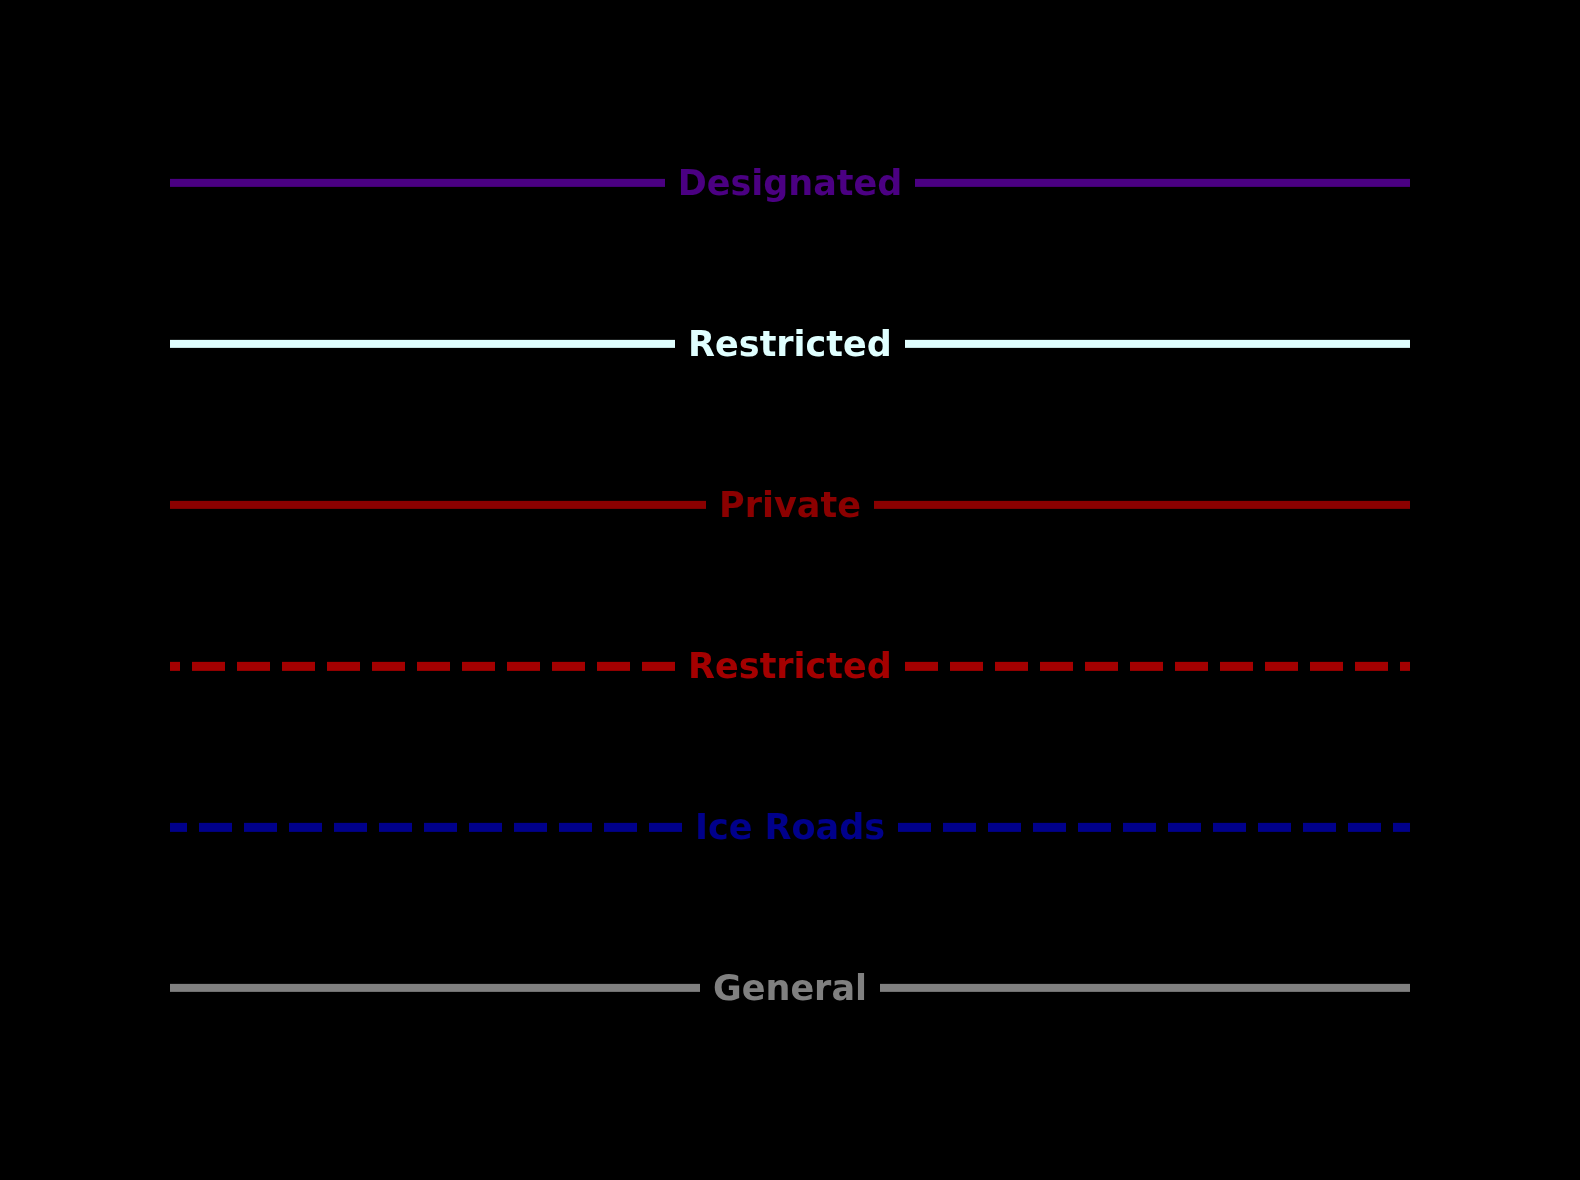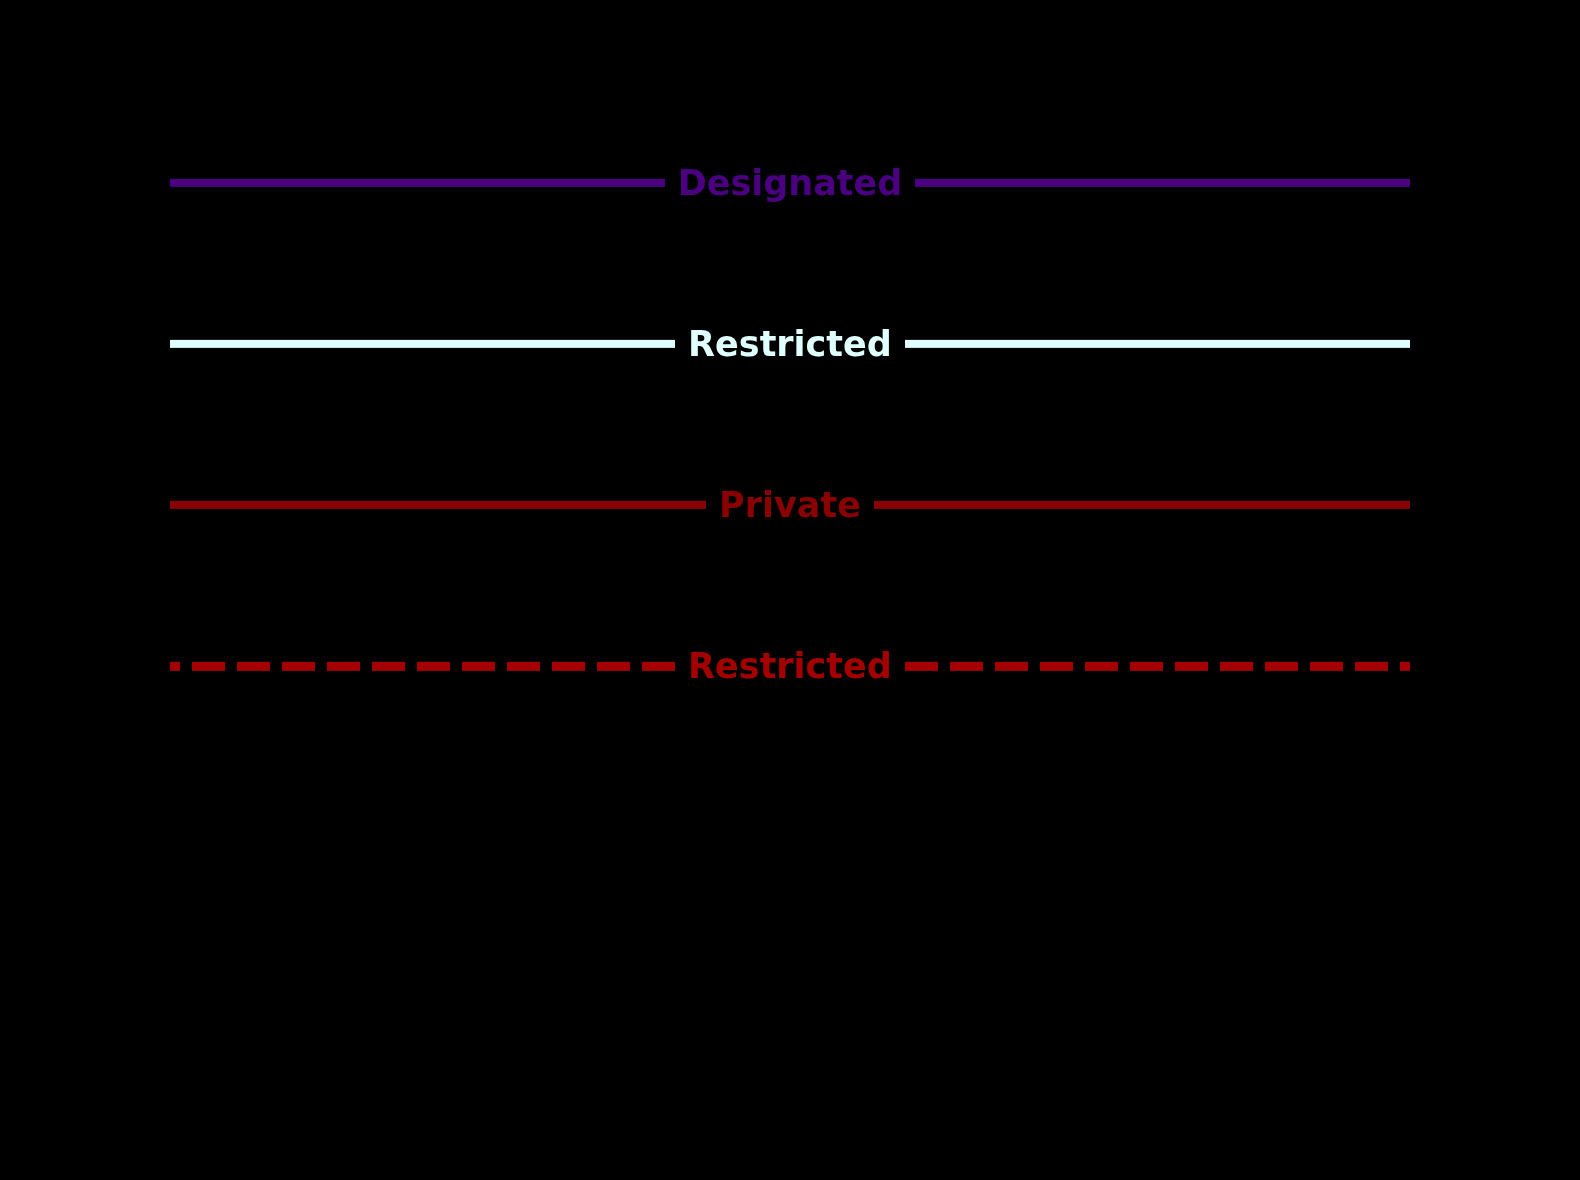--- a/index.html
+++ b/index.html
@@ -86,15 +86,25 @@
     <span class="legend-label">Private</span>
     <span class="line-seg right"></span>
   </div>
 
   <div class="legend-row dashed" style="--line-color: #A40000;">
     <span class="line-seg left"></span>
     <span class="legend-label">Restricted</span>
     <span class="line-seg right"></span>
   </div>
 
+  <div class="legend-row dashed" style="--line-color: #00008B;">
+    <span class="line-seg left"></span>
+    <span class="legend-label">Ice Roads</span>
+    <span class="line-seg right"></span>
+  </div>
 
+  <div class="legend-row solid" style="--line-color: #808080;">
+    <span class="line-seg left"></span>
+    <span class="legend-label">General</span>
+    <span class="line-seg right"></span>
+  </div>
 
 </div>
 
 </body></html>

